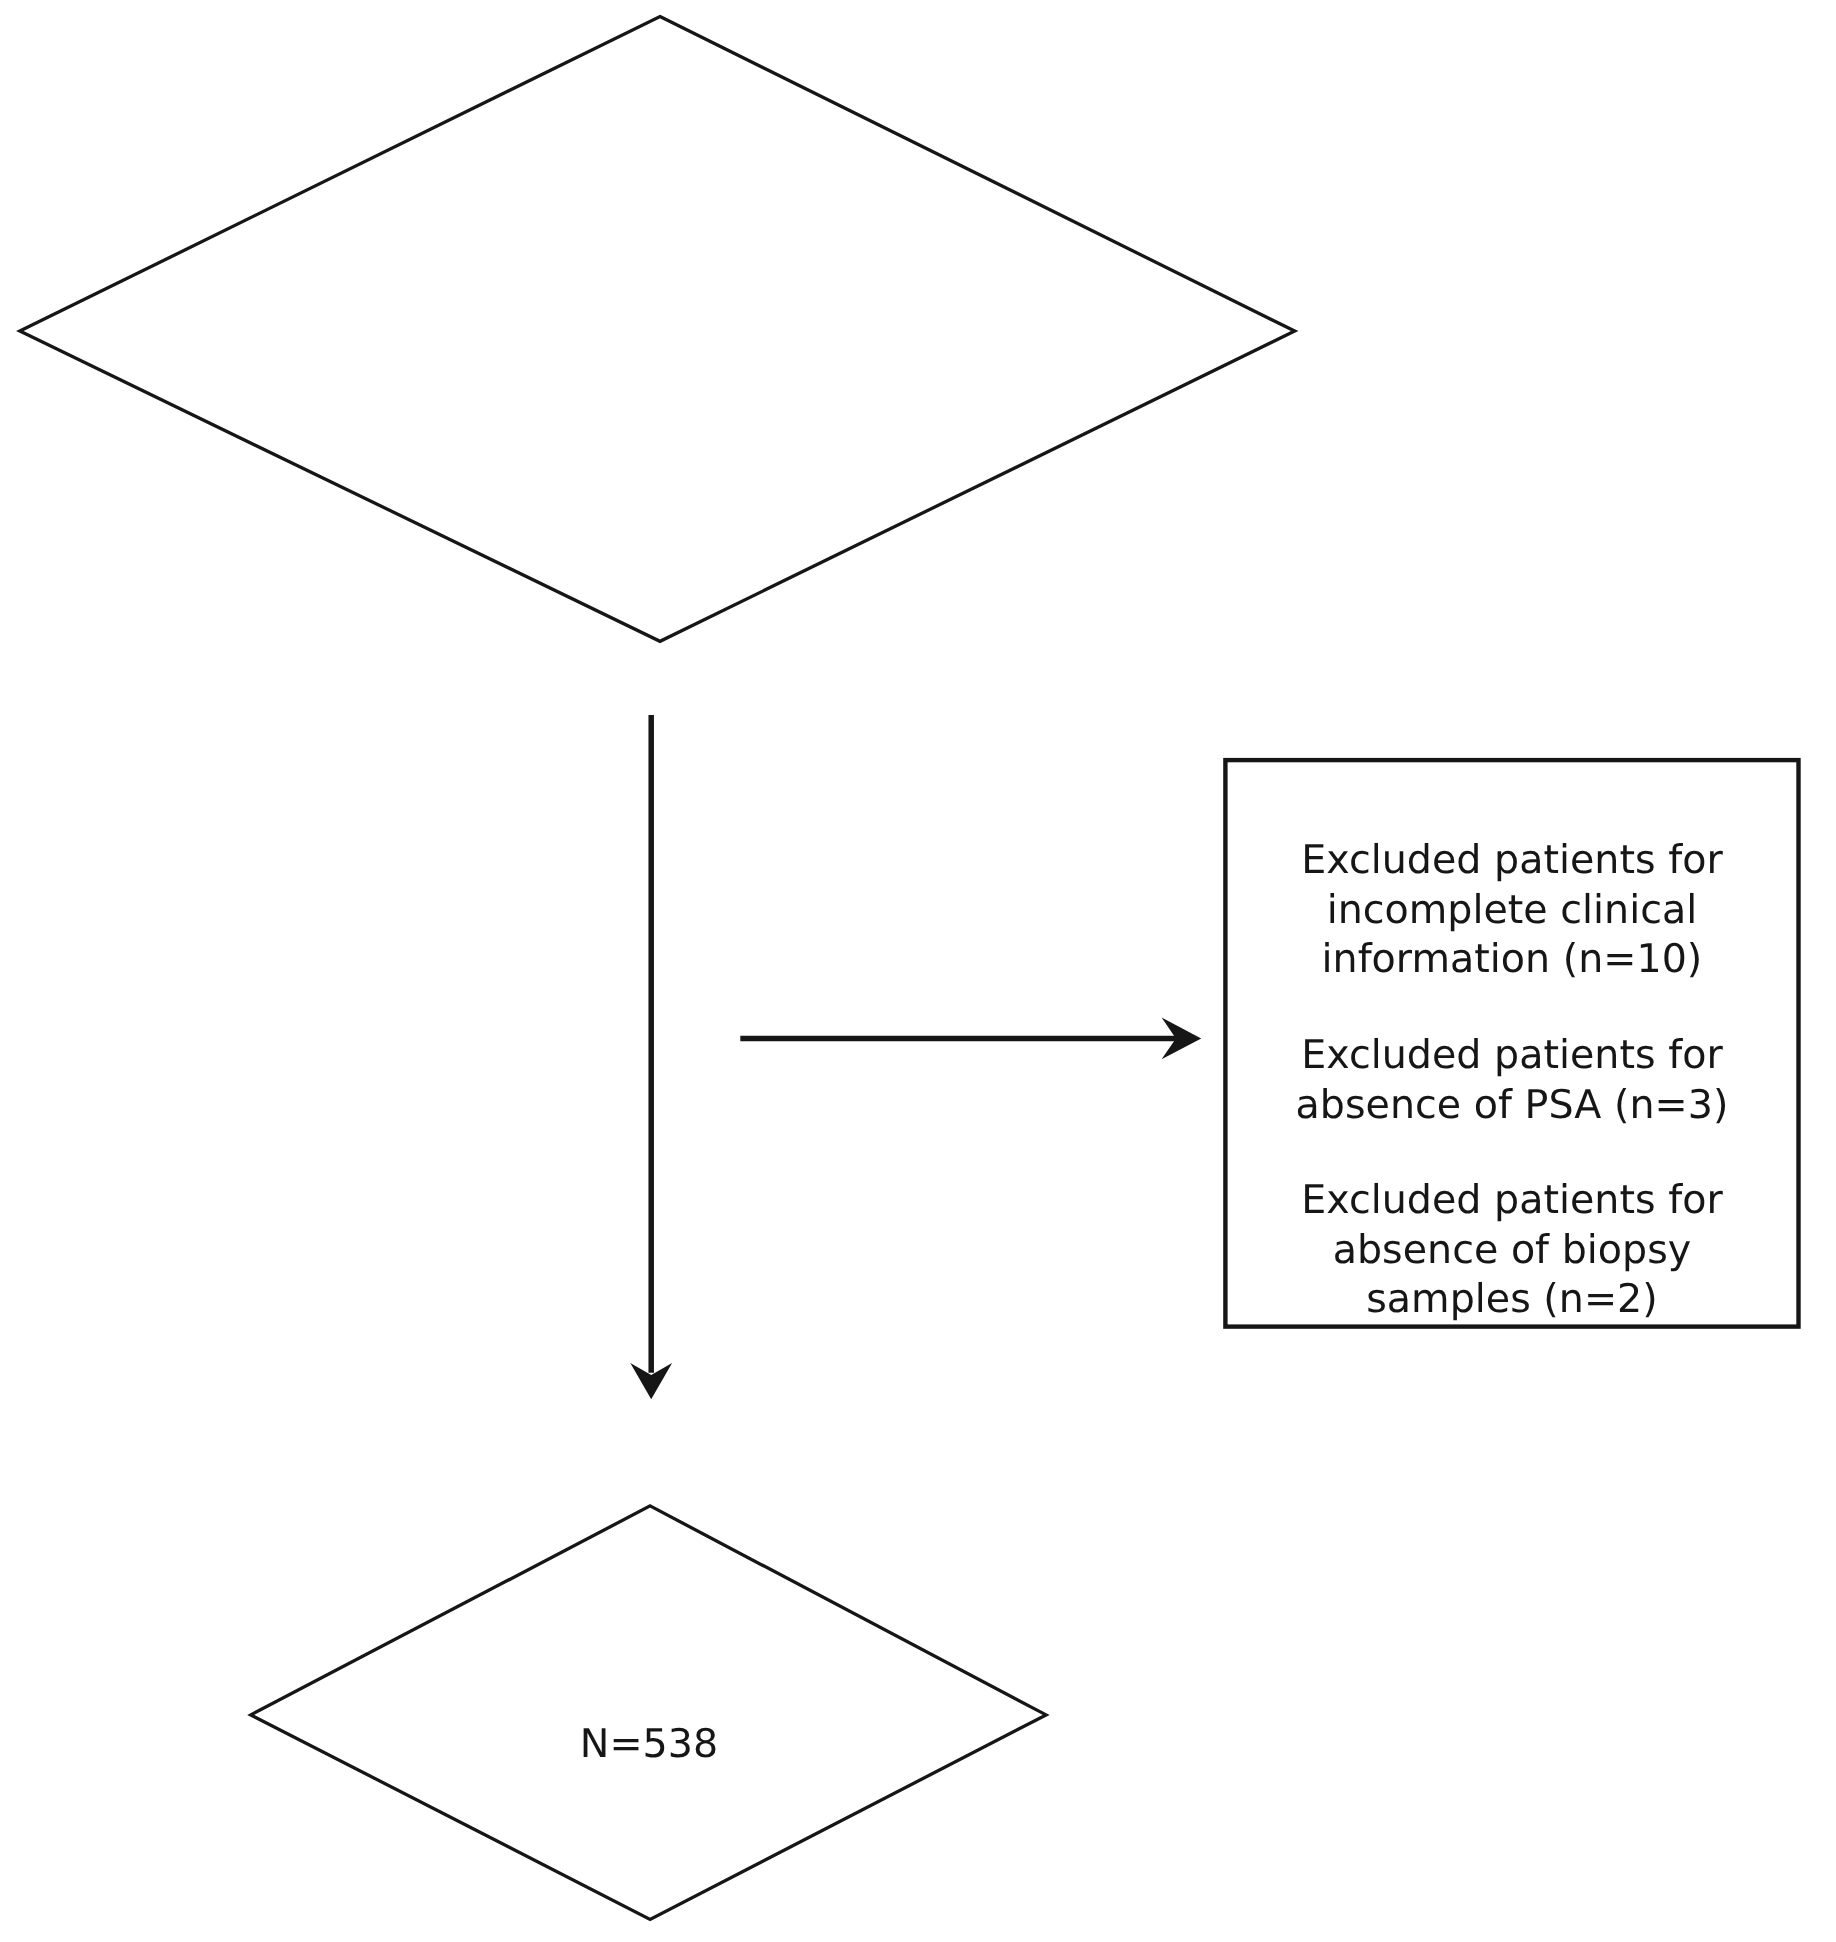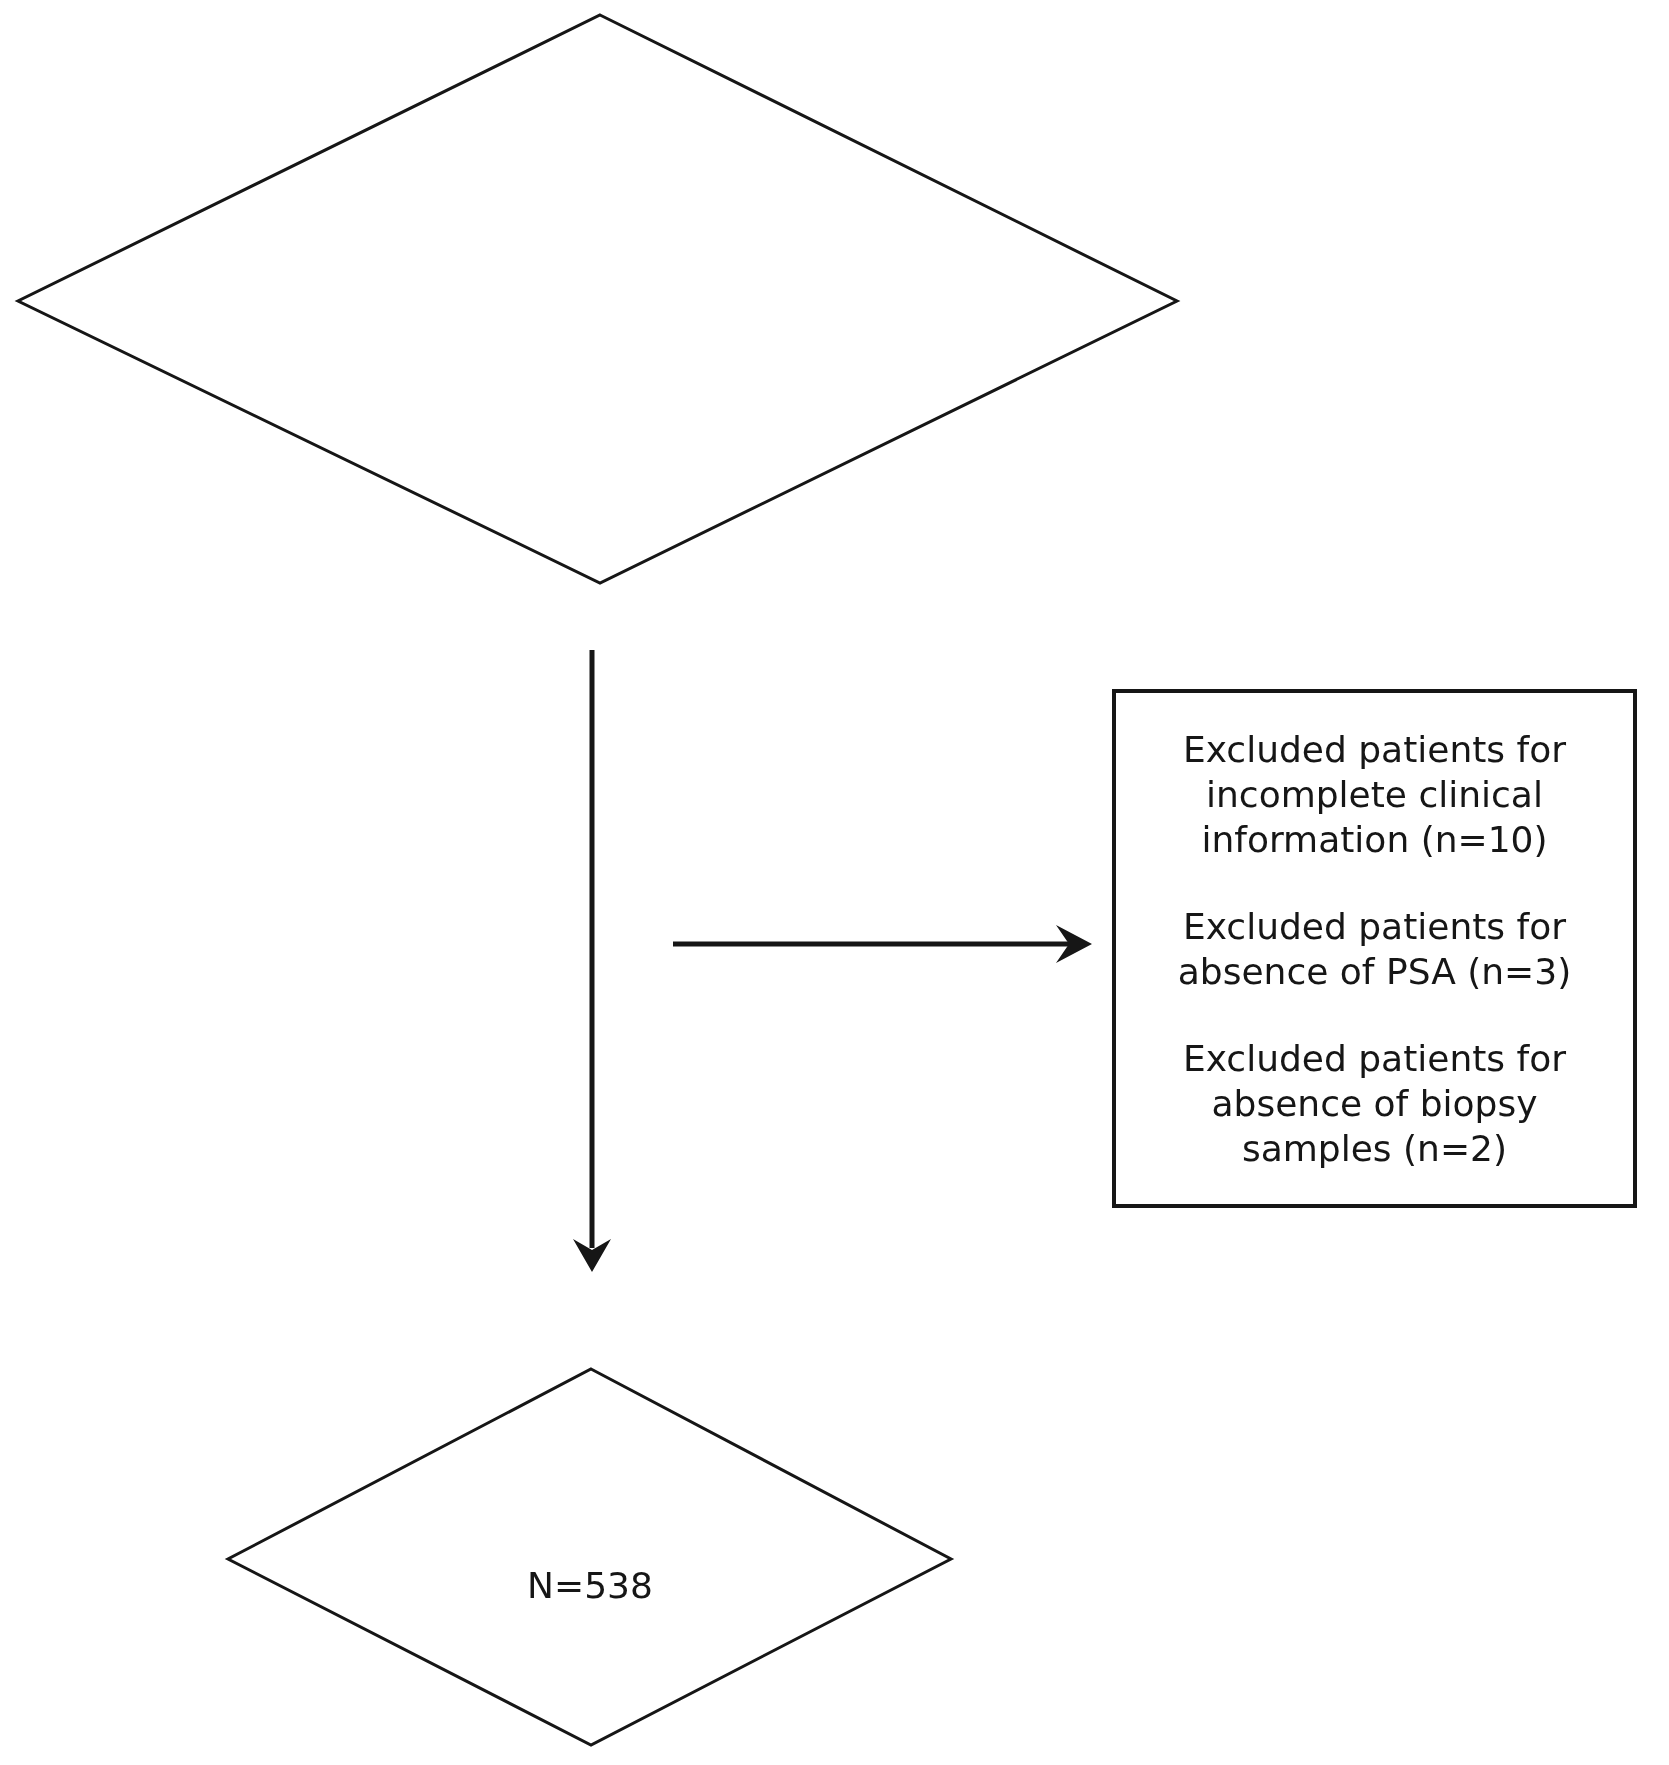--- a/index.html
+++ b/index.html
@@ -49,21 +49,21 @@
   .exclusion-box {
     position: absolute;
     left: 1112px;
     top: 689px;
     width: 525px;
     height: 519px;
     border: 4px solid #161616;
     box-sizing: border-box;
     display: flex;
     flex-direction: column;
-    justify-content: center;
+    justify-content: flex-end;
     gap: 42px;
     text-align: center;
     font-size: 36px;
     line-height: 45px;
     padding: 0 12px;
   }
   .exclusion-item {
     white-space: pre-line;
   }
 </style>

